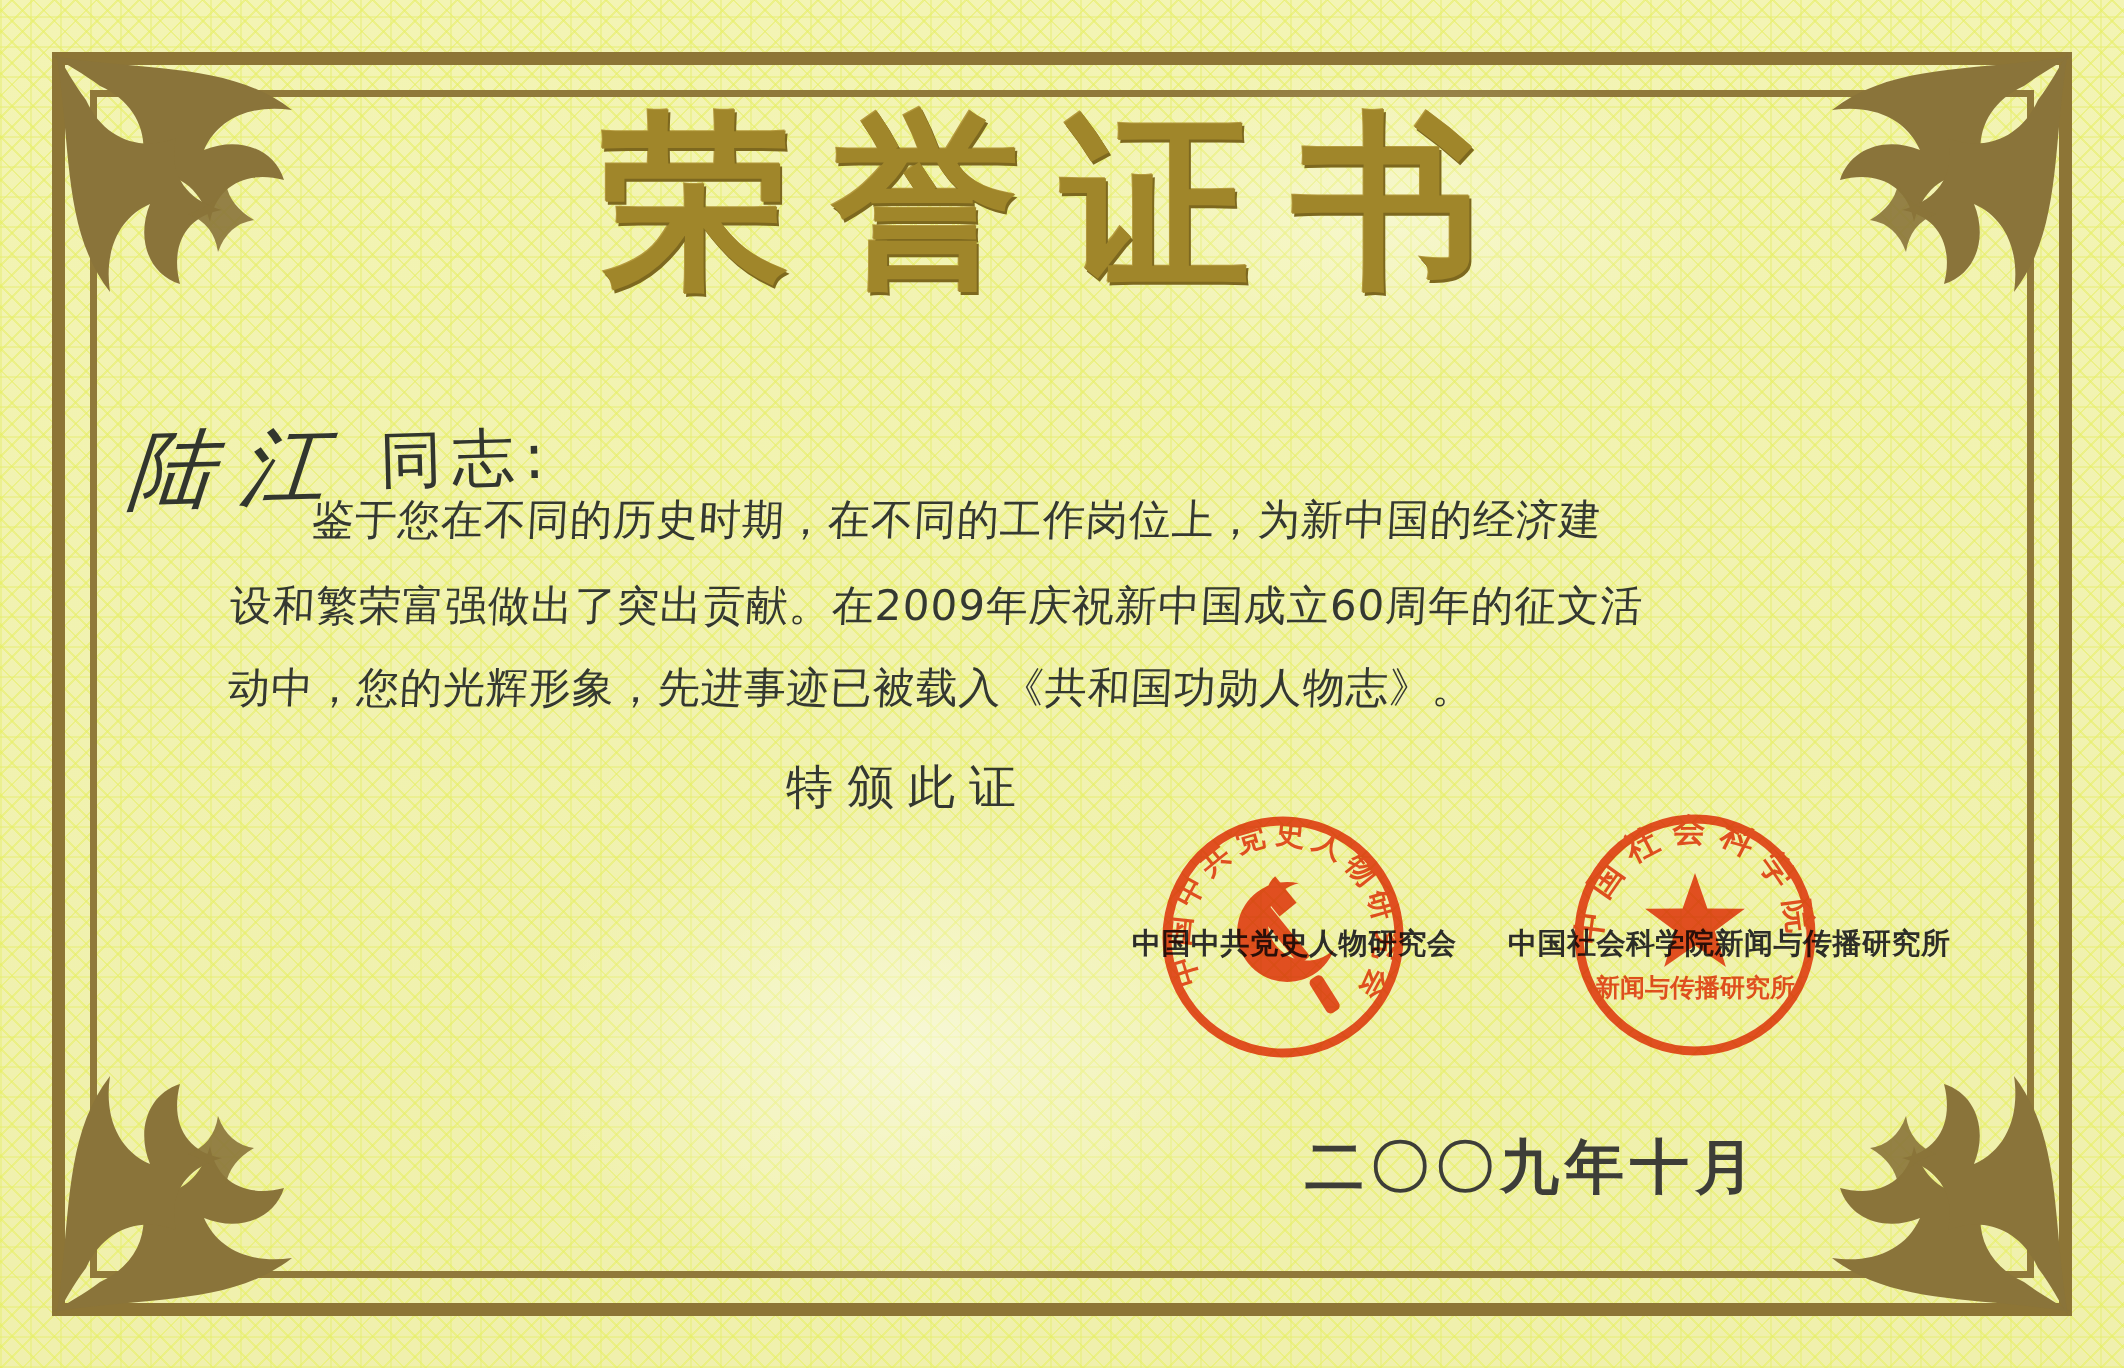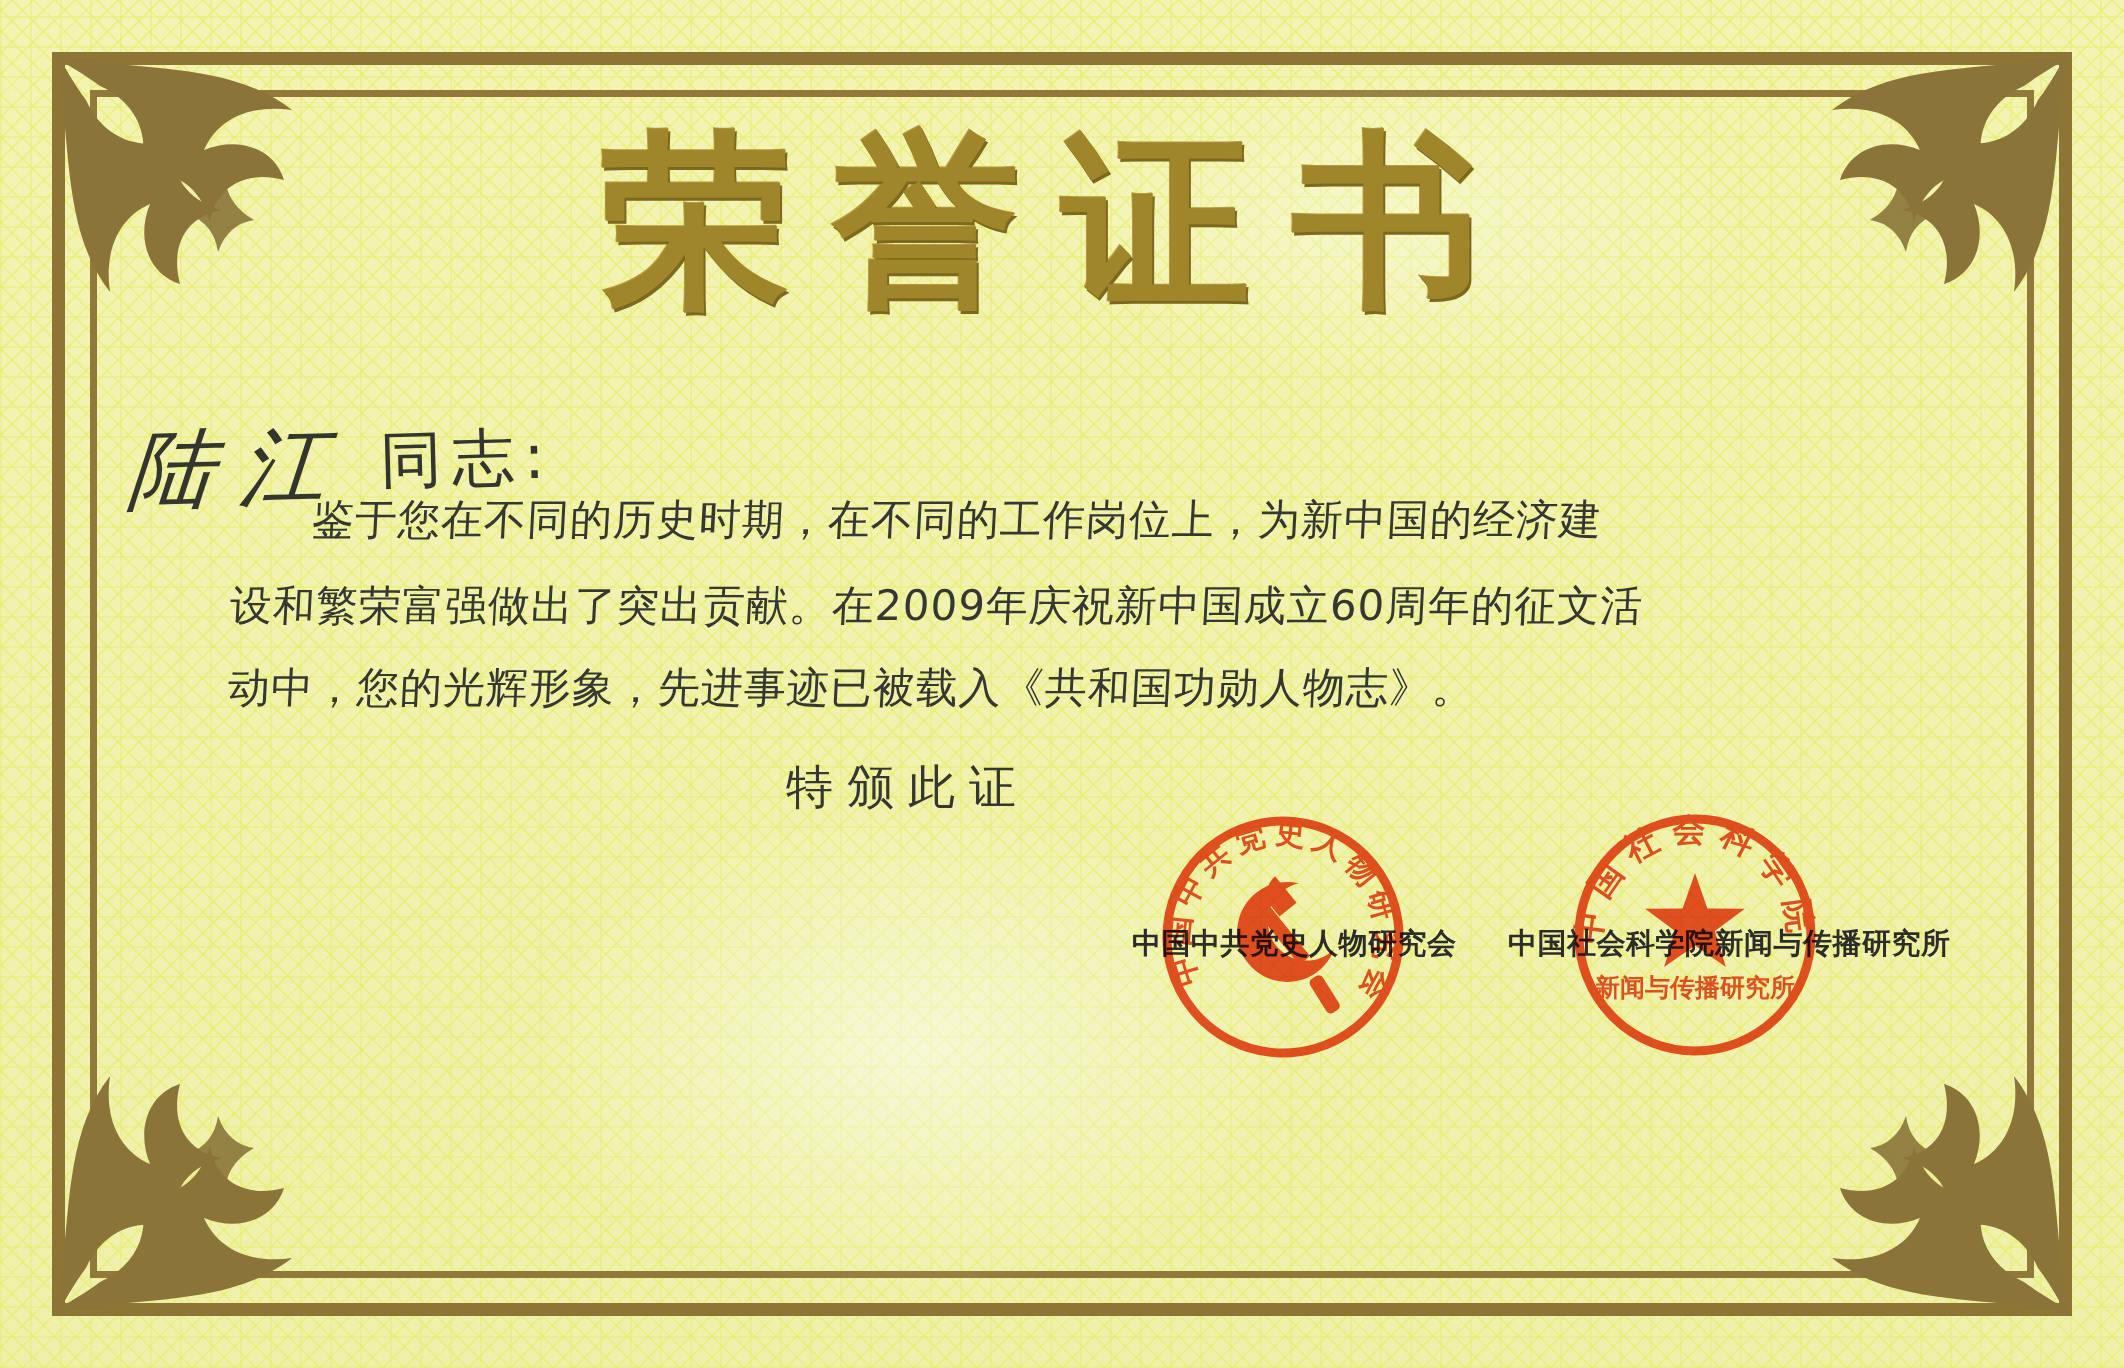--- a/index.html
+++ b/index.html
@@ -29,21 +29,21 @@
   .corner svg{display:block;width:100%;height:100%;}
   
   .scan-patch{position:absolute;left:520px;top:800px;width:780px;height:500px;
     background:radial-gradient(ellipse at center, rgba(255,255,255,.5), rgba(255,255,255,0) 70%);
     pointer-events:none;}
   .scan-patch2{position:absolute;left:1050px;top:60px;width:700px;height:320px;
     background:radial-gradient(ellipse at center, rgba(255,255,255,.35), rgba(255,255,255,0) 70%);
     pointer-events:none;}
   
   .title{
-    position:absolute;top:107px;left:0;width:100%;
+    position:absolute;top:88px;left:0;width:100%;
     text-align:center;
     font-size:188px;line-height:1.2;font-weight:bold;
     letter-spacing:42px;
     color:#a0862a;
     text-shadow:2px 3px 0 #7d681f, -1px -1px 0 #b59a3e;
     font-family:"DejaVu Serif",serif;
   }
   
   .recipient{position:absolute;left:128px;top:408px;color:#32362e;white-space:nowrap;transform:rotate(-1.5deg);}
   .recipient .name{font-size:86px;font-style:italic;letter-spacing:26px;transform:skewX(-6deg);display:inline-block;}
@@ -154,13 +154,14 @@
         </defs>
       <circle cx="125" cy="125" r="116" fill="none" stroke="#ee4a22" stroke-width="9"></circle>
       <text font-size="33" font-weight="bold" fill="#ee4a22" letter-spacing="12" text-anchor="middle">
         <textPath href="#arcR" startOffset="50%">中国社会科学院</textPath>
       </text>
       <polygon fill="#ee4a22" points="125,63 137.4,98.4 174.9,98.7 144.9,121.1 155.9,157 125,135.4 94.1,157 105.1,121.1 75.1,98.7 112.6,98.4"></polygon>
       <text x="125" y="186" text-anchor="middle" font-size="25" font-weight="bold" fill="#ee4a22">新闻与传播研究所</text>
     </svg>
   </div>
 
+  <div class="date">二〇〇九年十月</div>
 </div>
 
 </body></html>

